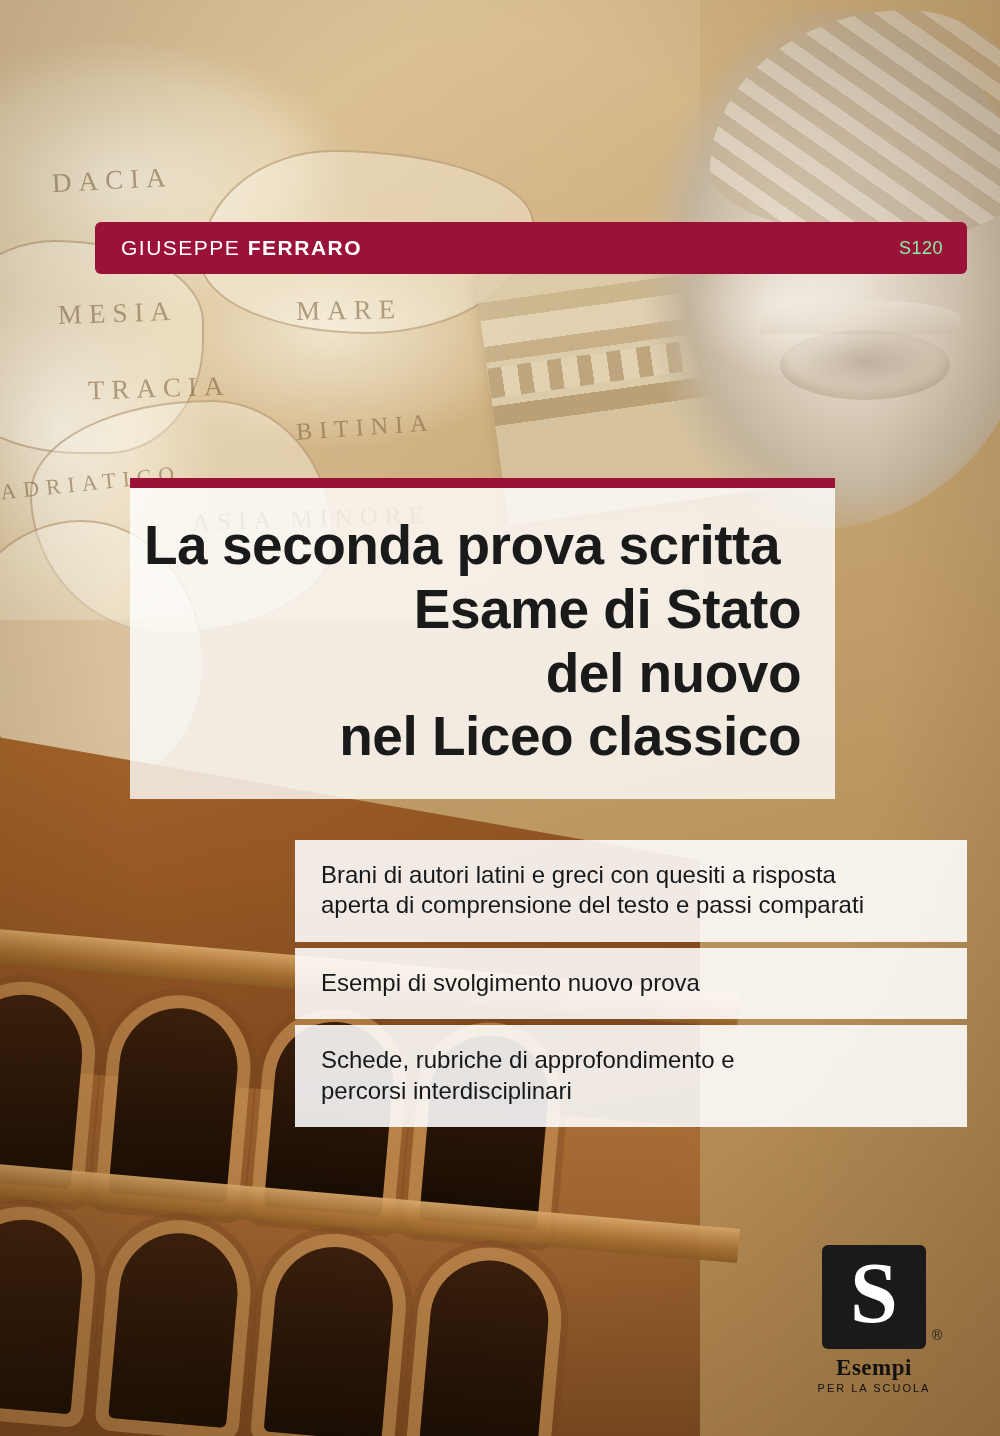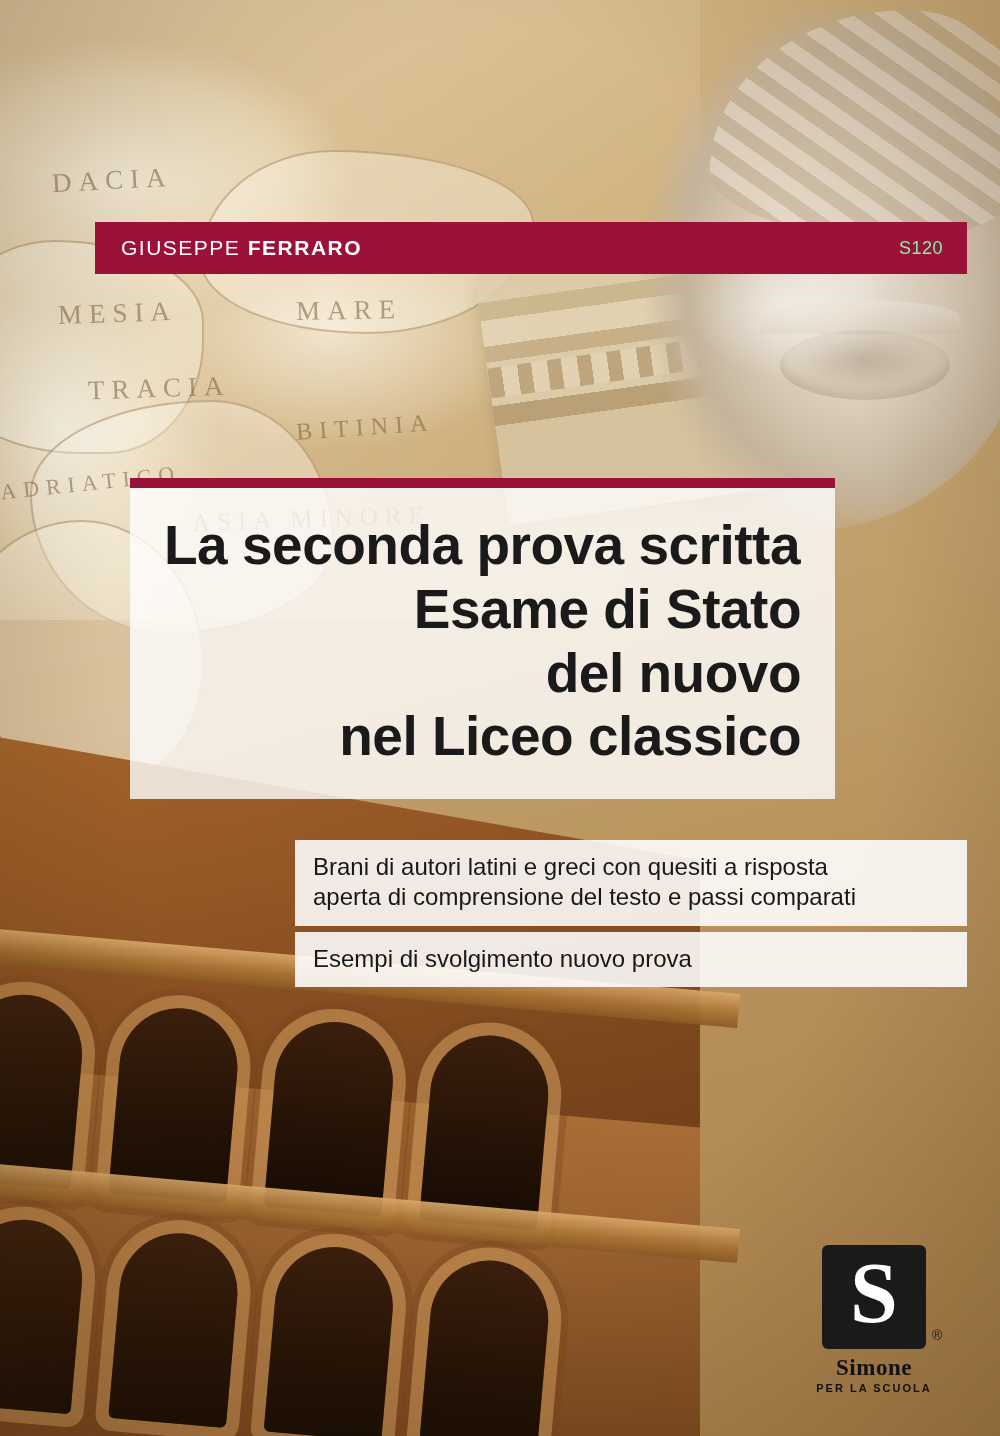--- a/index.html
+++ b/index.html
@@ -172,41 +172,42 @@
   .author-bar {
     position: absolute;
     left: 95px; top: 222px;
     width: 872px; height: 52px;
     background: #9c1138;
     display: flex;
     align-items: center;
     justify-content: space-between;
     padding: 0 24px 0 26px;
     box-sizing: border-box;
+    border-radius: 6px;
   }
   .author-name {
     color: #ffffff;
     font-size: 21px;
     letter-spacing: 1.5px;
   }
   .author-name b { font-weight: bold; }
   .author-code {
     color: #86efac;
     font-size: 18px;
     letter-spacing: 0.5px;
   }
 
   
   .title-panel {
     position: absolute;
     left: 130px; top: 478px;
     width: 705px;
     background: rgba(255,255,255,0.80);
     border-top: 10px solid #9c1138;
-    padding: 26px 34px 30px 34px;
+    padding: 26px 34px 30px 14px;
     box-sizing: border-box;
   }
   .title-line {
     color: #1a1a1a;
     font-size: 55px;
     line-height: 1.16;
     text-align: right;
     font-weight: bold;
     letter-spacing: -0.5px;
     white-space: nowrap;
@@ -219,21 +220,21 @@
     left: 295px; top: 840px;
     width: 672px;
   }
   .strip {
     background: rgba(255,255,255,0.88);
     padding: 12px 18px 13px 18px;
     margin-bottom: 6px;
     box-sizing: border-box;
   }
   .strip p {
-    margin: 0;
+    margin: 8px;
     color: #16181a;
     font-size: 24px;
     line-height: 1.27;
   }
 
   
   .logo {
     position: absolute;
     right: 52px; bottom: 42px;
     width: 148px;
@@ -268,21 +269,20 @@
     font-size: 23px;
     font-weight: bold;
     font-family: "Liberation Serif", serif;
     letter-spacing: 0.5px;
   }
   .logo-sub {
     color: #111;
     font-size: 11px;
     letter-spacing: 2px;
     margin-top: 1px;
-    font-weight: bold;
   }
 </style>
 </head>
 <body>
 
 <div class="cover">
 
   <div class="bg-base"></div>
 
   <div class="bg-map">
@@ -345,24 +345,27 @@
     <div class="title-line">nel Liceo classico</div>
   </div>
 
   <div class="strips">
     <div class="strip">
       <p>Brani di autori  latini e greci con quesiti a risposta<br>aperta di comprensione del testo e passi comparati</p>
     </div>
     <div class="strip">
       <p>Esempi di svolgimento nuovo prova</p>
     </div>
+    <div class="strip">
+      <p>Schede, rubriche di approfondimento e<br>percorsi interdisciplinari</p>
+    </div>
   </div>
 
   <div class="logo">
     <div class="logo-mark">
       <span>S</span>
       <i class="logo-reg">®</i>
     </div>
-    <div class="logo-name">Simone</div>
+    <div class="logo-name">Esempi</div>
     <div class="logo-sub">PER LA SCUOLA</div>
   </div>
 
 </div>
 
 </body></html>

